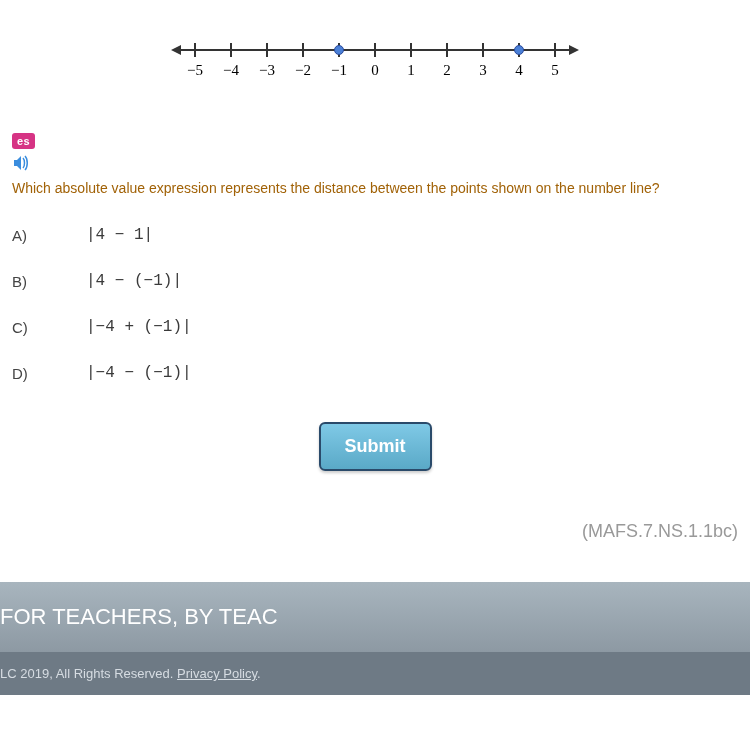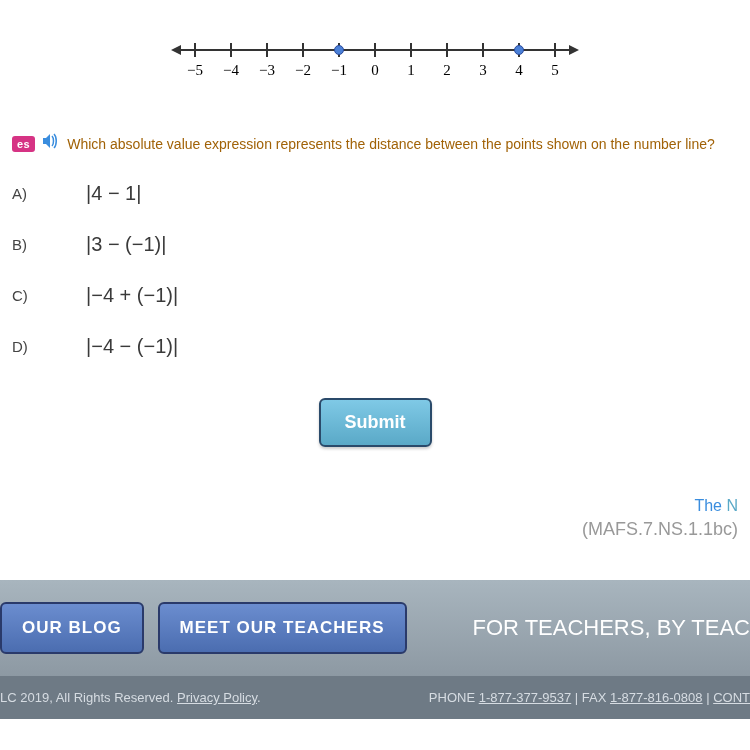--- a/index.html
+++ b/index.html
@@ -1,26 +1,26 @@
 <!DOCTYPE html>
 <html><head>
   <meta charset="utf-8">
   <style>
     * { margin: 0; padding: 0; box-sizing: border-box; }
     body { font-family: Arial, sans-serif; font-size: 14px; width: 750px; background: #fff; }
     .content { padding: 10px 12px 40px 12px; }
     .numline { text-align: center; margin: 20px 0 40px 0; }
-    .question-row { display: flex; align-items: flex-end; gap: 6px; margin: 30px 0 30px 0; }
+    .question-row { display: flex; align-items: flex-start; gap: 6px; margin: 30px 0 30px 0; flex-direction: column; }
     .es-badge { background: #d63384; color: #fff; border-radius: 3px; font-size: 11px; font-weight: bold; padding: 2px 5px; letter-spacing: 0.5px; }
     .speaker { color: #3a8dde; }
     .qtext { color: #a16207; font-size: 14px; }
     .options { margin: 20px 0 40px 0; }
     .opt-row { display: flex; align-items: center; margin: 28px 0; color: #3a3a3a; font-size: 15px; }
     .opt-label { width: 74px; color: #444; }
-    .opt-expr { font-family: Liberation Sans, sans-serif; font-size: 20px; text-align: right; }
+    .opt-expr { font-family: Liberation Mono, monospace; font-size: 16px; text-align: right; }
     .submit-wrap { text-align: center; margin: 30px 0 50px 0; }
     .submit-btn {
       background: linear-gradient(to bottom, #7fc9e6, #5aa9c7);
       border: 2px solid #2a4a6a;
       border-radius: 6px;
       color: #fff;
       font-size: 18px;
       font-weight: bold;
       padding: 12px 24px;
       cursor: pointer;
@@ -99,52 +99,42 @@
     <span class="qtext">Which absolute value expression represents the distance between the points shown on the number line?</span>
   </div>
 
   <div class="options" id="options">
       <div class="opt-row">
         <span class="opt-label">A)</span>
         <span class="opt-expr">|4 − 1|</span>
       </div>
       <div class="opt-row">
         <span class="opt-label">B)</span>
-        <span class="opt-expr">|3 − (−1)|</span>
+        <span class="opt-expr">|4 − (−1)|</span>
       </div>
       <div class="opt-row">
         <span class="opt-label">C)</span>
         <span class="opt-expr">|−4 + (−1)|</span>
       </div>
       <div class="opt-row">
         <span class="opt-label">D)</span>
         <span class="opt-expr">|−4 − (−1)|</span>
       </div>
     </div>
 
   <div class="submit-wrap">
     <button class="submit-btn">Submit</button>
   </div>
 
   <div class="standard">
-    <div class="std-line1">
-      <span class="std-the">The </span><span>N</span>
-    </div>
     <div class="std-line2">(MAFS.7.NS.1.1bc)</div>
   </div>
 </div>
 
 <div class="footer-bar1">
-  <div class="footer-btns">
-    <button class="footer-btn">OUR BLOG</button>
-    <button class="footer-btn">MEET OUR TEACHERS</button>
-  </div>
   <div class="tagline">FOR TEACHERS, BY TEAC</div>
 </div>
 
 <div class="footer-bar2">
   <div class="copyright">
     <span>LC 2019, All Rights Reserved. </span><a href="#" class="flink">Privacy Policy</a><span>.</span>
   </div>
-  <div class="contact">
-    <span>PHONE </span><a href="#" class="flink">1-877-377-9537</a><span> | FAX </span><a href="#" class="flink">1-877-816-0808</a><span> | </span><a href="#" class="flink">CONT</a>
-  </div>
 </div>
 
 </body></html>

